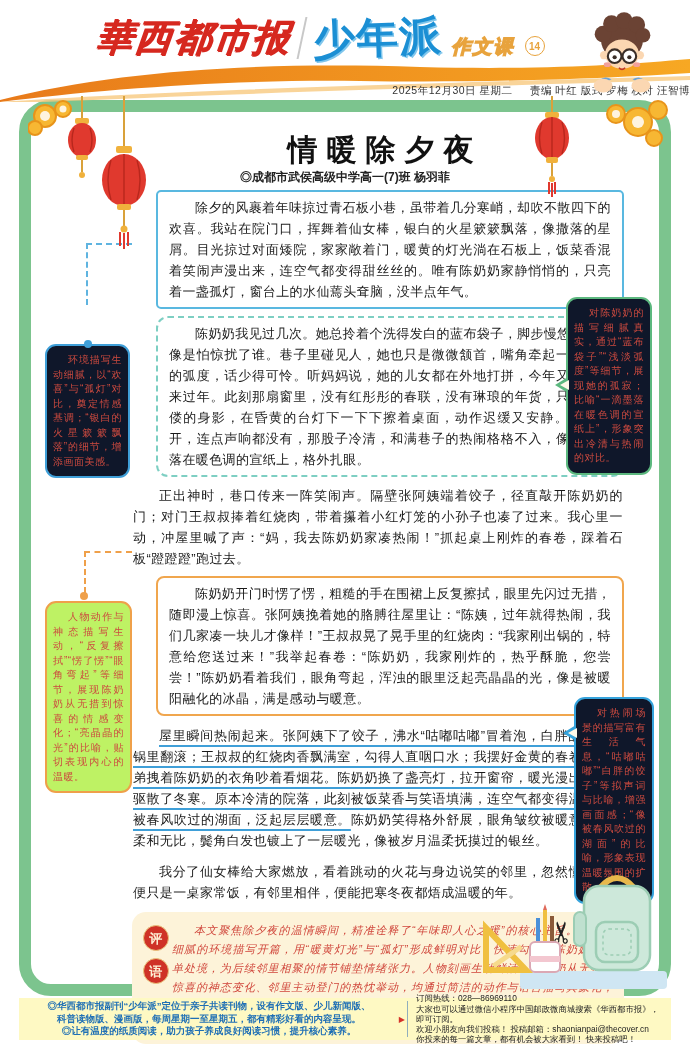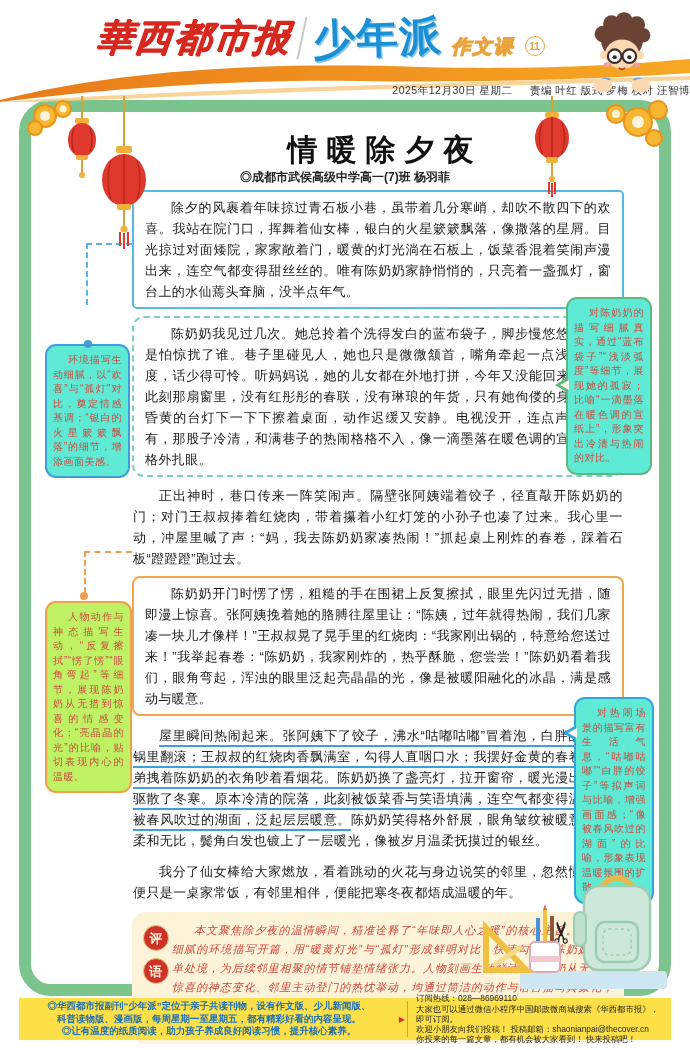--- a/index.html
+++ b/index.html
@@ -26,35 +26,35 @@
   .deco{position:absolute;z-index:4;}
   .deco-left{left:28px;top:96px;width:128px;height:208px;}
   .deco-right{right:22px;top:96px;width:150px;height:112px;}
 
   
   .title{position:absolute;top:130px;left:0;width:690px;text-align:center;font-family:"Liberation Serif",serif;font-weight:900;font-size:30px;color:#111;letter-spacing:9px;z-index:2;padding-left:40px;}
   .byline{position:absolute;top:169px;left:0;width:690px;text-align:center;font-size:12px;font-weight:bold;color:#222;z-index:2;}
 
   .column{position:absolute;left:132px;top:190px;width:492px;z-index:2;font-size:13px;line-height:21px;color:#1a1a1a;text-align:justify;letter-spacing:.4px;}
   .para{text-indent:2em;box-sizing:border-box;}
-  .box{border-radius:8px;padding:5px 11px;}
+  .box{border-radius:8px;padding:5px 11px;margin-left:24px;}
   .box-blue{border:2px solid #59b8e0;border-radius:5px;margin-bottom:7px;}
   .box-teal{border:2px dashed #7ecfc3;border-radius:12px;margin-bottom:5px;}
   .plain{padding:3px 1px;margin-bottom:4px;}
   .box-orange{border:2px solid #f0a64e;border-radius:8px;margin-bottom:6px;}
   .u{text-decoration:underline;text-decoration-color:#3f9fd8;text-decoration-thickness:1.5px;text-underline-offset:4.5px;}
 
   
   .review-box{display:flex;background:#fdf3d9;border-radius:14px;padding:9px 10px 9px 8px;margin-top:6px;margin-bottom:6px;}
   .stamps{width:32px;flex:none;display:flex;flex-direction:column;align-items:center;gap:7px;padding-top:4px;}
   .stamp{width:24px;height:24px;border-radius:50%;background:#cf3227;border:1.5px solid #e9c27c;color:#fdf0d5;font-size:13px;font-weight:bold;display:flex;align-items:center;justify-content:center;}
   .review-text{flex:1;font-size:11px;line-height:19px;color:#d0473c;letter-spacing:.8px;text-align:justify;text-indent:2em;font-style:italic;}
 
   
-  .bubble{position:absolute;box-sizing:border-box;background:#5eead4;border-radius:11px;padding:7px 6px;z-index:3;font-size:10px;line-height:14.5px;color:#cc4a3f;letter-spacing:.5px;text-align:justify;}
+  .bubble{position:absolute;box-sizing:border-box;background:#0f172a;border-radius:11px;padding:7px 6px;z-index:3;font-size:10px;line-height:14.5px;color:#cc4a3f;letter-spacing:.5px;text-align:justify;}
   .b-l1{left:45px;top:308px;width:85px;border:2px solid #3f9fd8;margin-top:36px;}
   .b-r1{left:566px;top:297px;width:86px;border:2px solid #5cb87f;}
   .b-l2{left:45px;top:601px;width:87px;border:2px solid #efa04a;background:#bef264;}
   .b-r2{left:574px;top:653px;width:80px;border:2px solid #35a3dc;margin-top:44px;}
   .bubble .first-indent{text-indent:1.5em;display:block;}
   .dot{position:absolute;top:-6px;left:50%;margin-left:-4px;width:8px;height:8px;border-radius:50%;background:#3f9fd8;}
   .callout-outer{position:absolute;left:-13px;top:78px;width:0;height:0;border:8px solid transparent;border-left:0;border-right:13px solid #5cb87f;}
   .callout-inner{position:absolute;left:-8px;top:81px;width:0;height:0;border:5px solid transparent;border-left:0;border-right:9px solid #fdf8e8;}
   .b-r2 .callout-outer{top:26px;border-right-color:#35a3dc;}
   .b-r2 .callout-inner{top:29px;}
@@ -63,37 +63,37 @@
   .conn{position:absolute;z-index:2;}
   .c1h{left:86px;top:243px;width:46px;border-top:2px dashed #5fb4e0;}
   .c1v{left:86px;top:243px;height:62px;border-left:2px dashed #5fb4e0;}
   .c2h{left:84px;top:551px;width:48px;border-top:2px dashed #efa04a;}
   .c2v{left:84px;top:551px;height:42px;border-left:2px dashed #efa04a;}
   .c2dot{left:80px;top:592px;width:8px;height:8px;border-radius:50%;background:#efa04a;}
 
   .stationery{position:absolute;left:462px;top:868px;width:205px;height:125px;z-index:4;}
 
   
-  .footer{position:absolute;left:19px;top:998px;width:652px;height:42px;background:#fde047;display:flex;align-items:center;box-sizing:border-box;padding:14px 6px;z-index:2;}
+  .footer{position:absolute;left:19px;top:998px;width:652px;height:42px;background:#fef9c3;display:flex;align-items:center;box-sizing:border-box;padding:14px 6px;z-index:2;}
   .f-left{width:368px;flex:none;text-align:center;color:#1f6fb5;font-weight:bold;font-size:9.5px;line-height:12.5px;}
   .f-sep{flex:none;width:14px;height:36px;border-right:1px solid #90aebc;position:relative;}
   .f-arrow{position:absolute;right:2px;top:14px;color:#d5332a;font-size:8px;}
   .f-right{flex:1;padding-left:8px;color:#222;font-size:8.4px;line-height:10.3px;}
 </style>
 </head>
 <body>
 
 <div class="page">
 
   <div class="masthead">
     <span class="paper-name">華西都市报</span>
     <span class="mh-divider"></span>
     <span class="section-name">少年派</span>
     <span class="column-tag">作文课</span>
-    <span class="issue-badge">11</span>
+    <span class="issue-badge">14</span>
   </div>
 
   <svg class="band" viewBox="0 0 690 46" preserveAspectRatio="none">
     <defs>
       <linearGradient id="bg1" x1="0" y1="0" x2="1" y2="0">
         <stop offset="0" stop-color="#e87a1a"></stop>
           <stop offset="1" stop-color="#f7a823"></stop>
       </linearGradient>
     </defs>
     <path d="M0,44 C120,14 260,6 420,11 C540,14 620,9 690,3 L690,17 C600,23 480,27 360,25 C240,23 100,33 0,46 Z" fill="url(#bg1)"></path>

